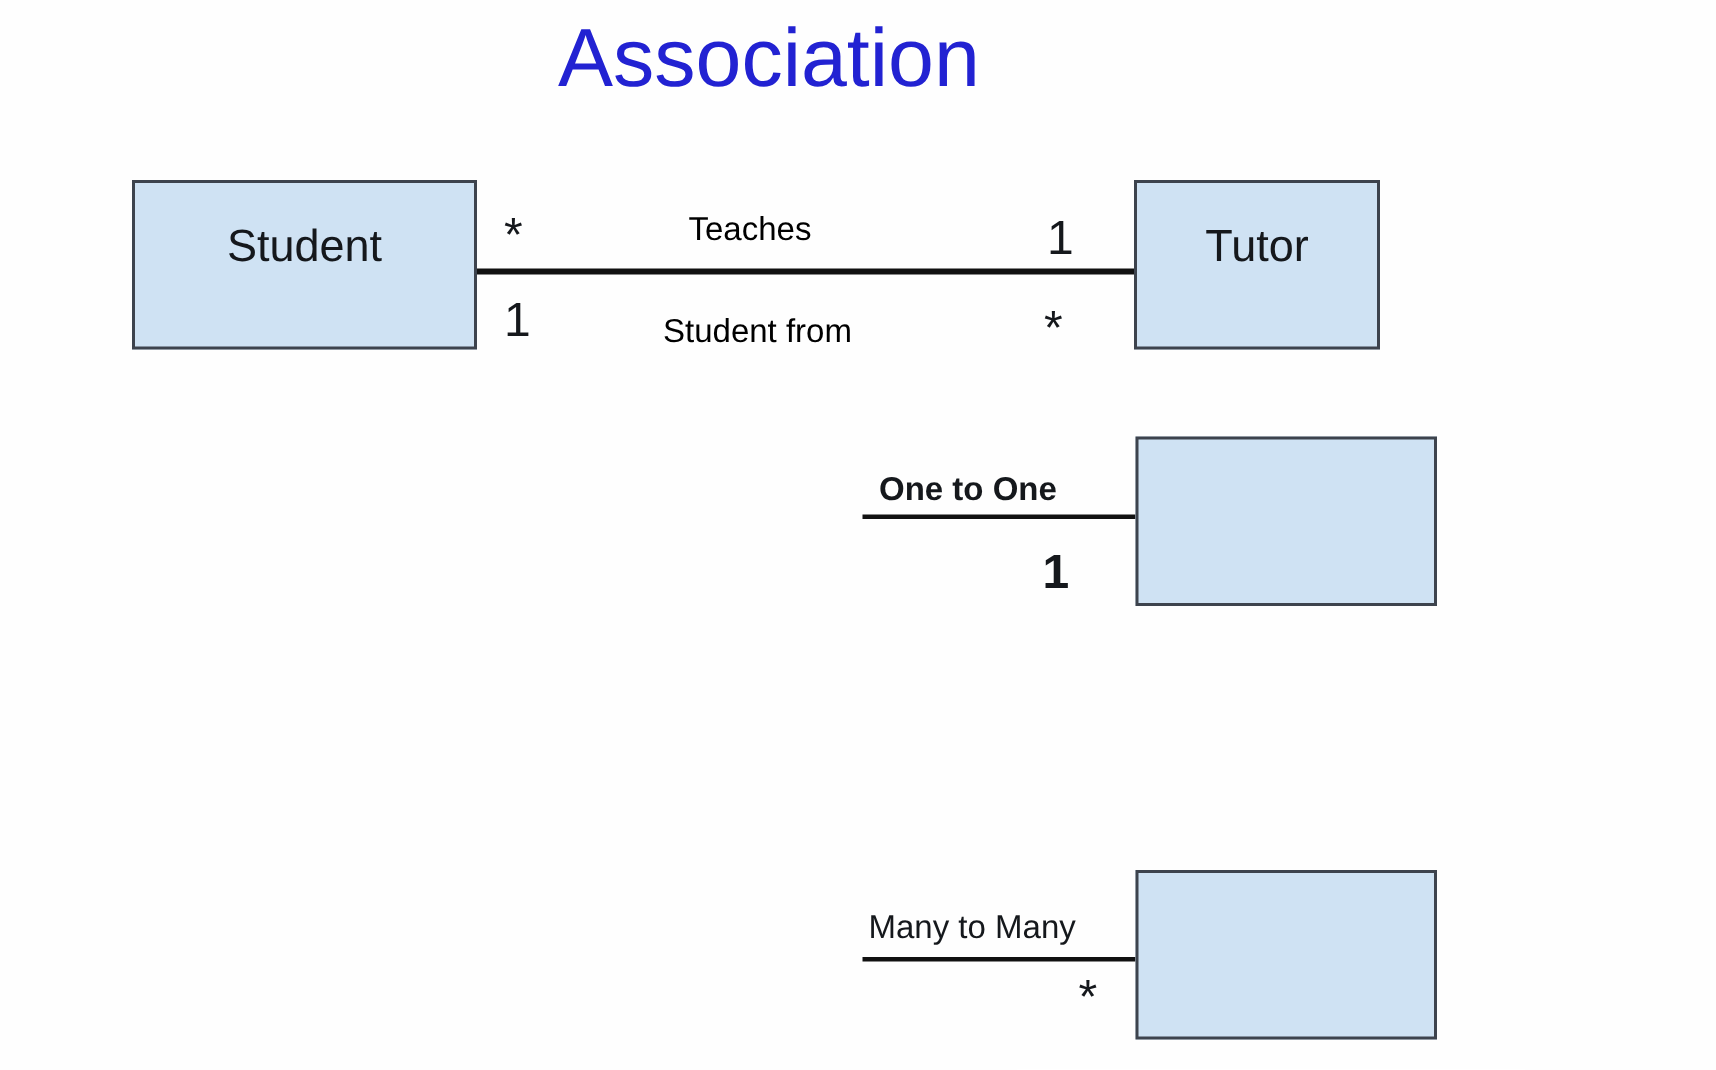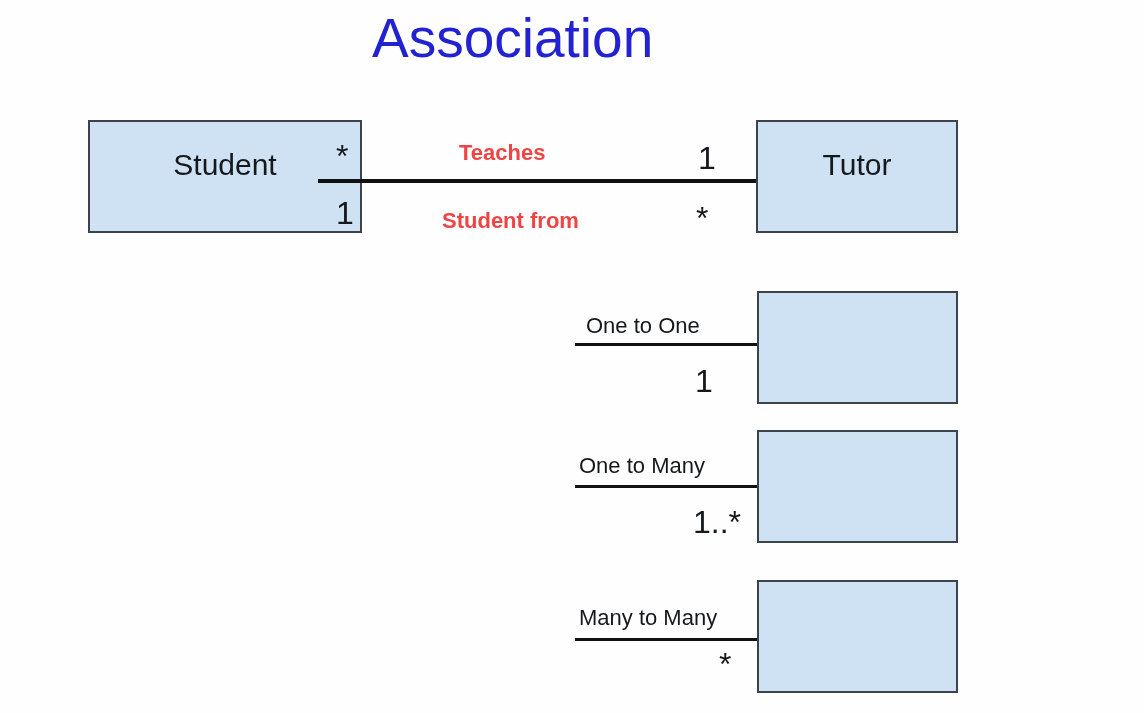--- a/index.html
+++ b/index.html
@@ -31,22 +31,22 @@
     display: flex;
     justify-content: center;
     align-items: flex-start;
   }
   .entity-box .entity-label {
     font-size: 30px;
     color: #15181c;
     margin-top: 26px;
   }
 
-  #student-box { left: 88px;  top: 120px; width: 274px; height: 113px; }
-  #tutor-box   { left: 756px; top: 120px; width: 202px; height: 113px; }
+  #student-box { left: 88px;  top: 120px; width: 230px; height: 113px; }
+  #tutor-box   { left: 756px; top: 120px; width: 164px; height: 113px; }
 
   .assoc-line {
     position: absolute;
     left: 318px; top: 179px;
     width: 438px; height: 4px;
     background: var(--line, #111111);
   }
 
   .mult {
     position: absolute;
@@ -55,35 +55,34 @@
     line-height: 1;
   }
   #mult-student-top    { left: 336px; top: 140px; }
   #mult-student-bottom { left: 336px; top: 197px; }
   #mult-tutor-top      { left: 698px; top: 142px; }
   #mult-tutor-bottom   { left: 696px; top: 202px; }
 
   .assoc-label {
     position: absolute;
     font-size: 22px;
-    color: #ef4444;
+    color: #000000;
     line-height: 1;
-    font-weight: bold;
   }
   #label-teaches     { left: 459px; top: 142px; }
   #label-learns-from { left: 442px; top: 210px; }
 
   
   .rel-example {
     position: absolute;
     left: 575px;
     width: 383px;
     height: 113px;
   }
-  #rel-one-to-one   { top: 291px; }
+  #rel-one-to-one   { top: 291px; font-weight: bold; }
   #rel-one-to-many  { top: 430px; }
   #rel-many-to-many { top: 580px; }
 
   .rel-box {
     position: absolute;
     right: 0; top: 0;
     width: 201px; height: 113px;
     background: var(--box-fill, #cfe2f3);
     border: 2px solid var(--box-border, #3d434d);
   }
@@ -146,26 +145,20 @@
 
   <span class="mult" id="mult-tutor-bottom">*</span>
 
   <div class="rel-example" id="rel-one-to-one">
     <span class="rel-label">One to One</span>
     <div class="rel-line"></div>
     <span class="rel-mult">1</span>
     <div class="rel-box"></div>
   </div>
 
-  <div class="rel-example" id="rel-one-to-many">
-    <span class="rel-label">One to Many</span>
-    <div class="rel-line"></div>
-    <span class="rel-mult">1..*</span>
-    <div class="rel-box"></div>
-  </div>
 
   <div class="rel-example" id="rel-many-to-many">
     <span class="rel-label">Many to Many</span>
     <div class="rel-line"></div>
     <span class="rel-mult">*</span>
     <div class="rel-box"></div>
   </div>
 
 </div>
 

